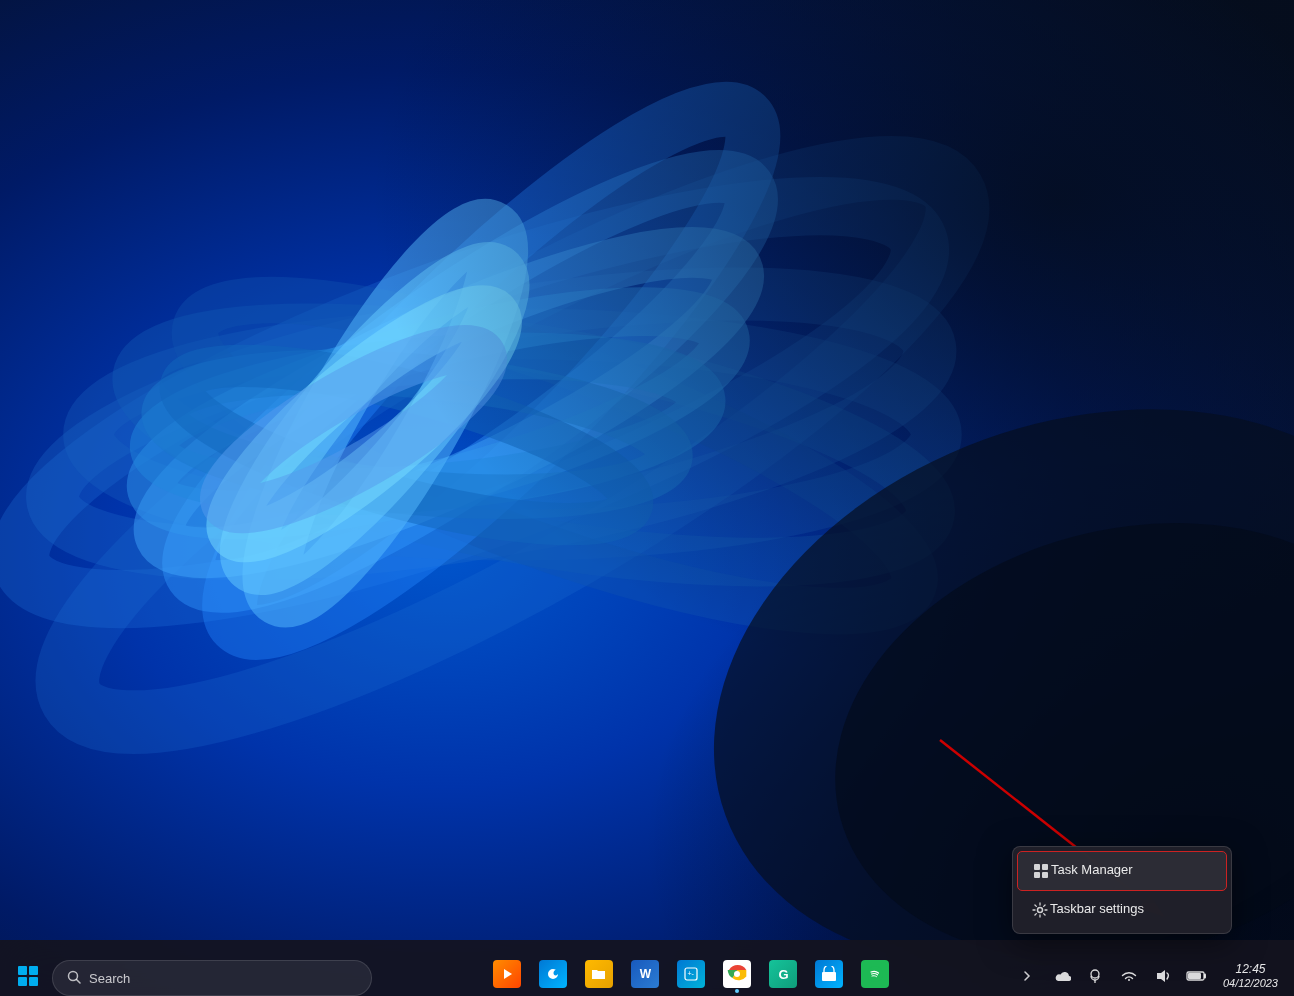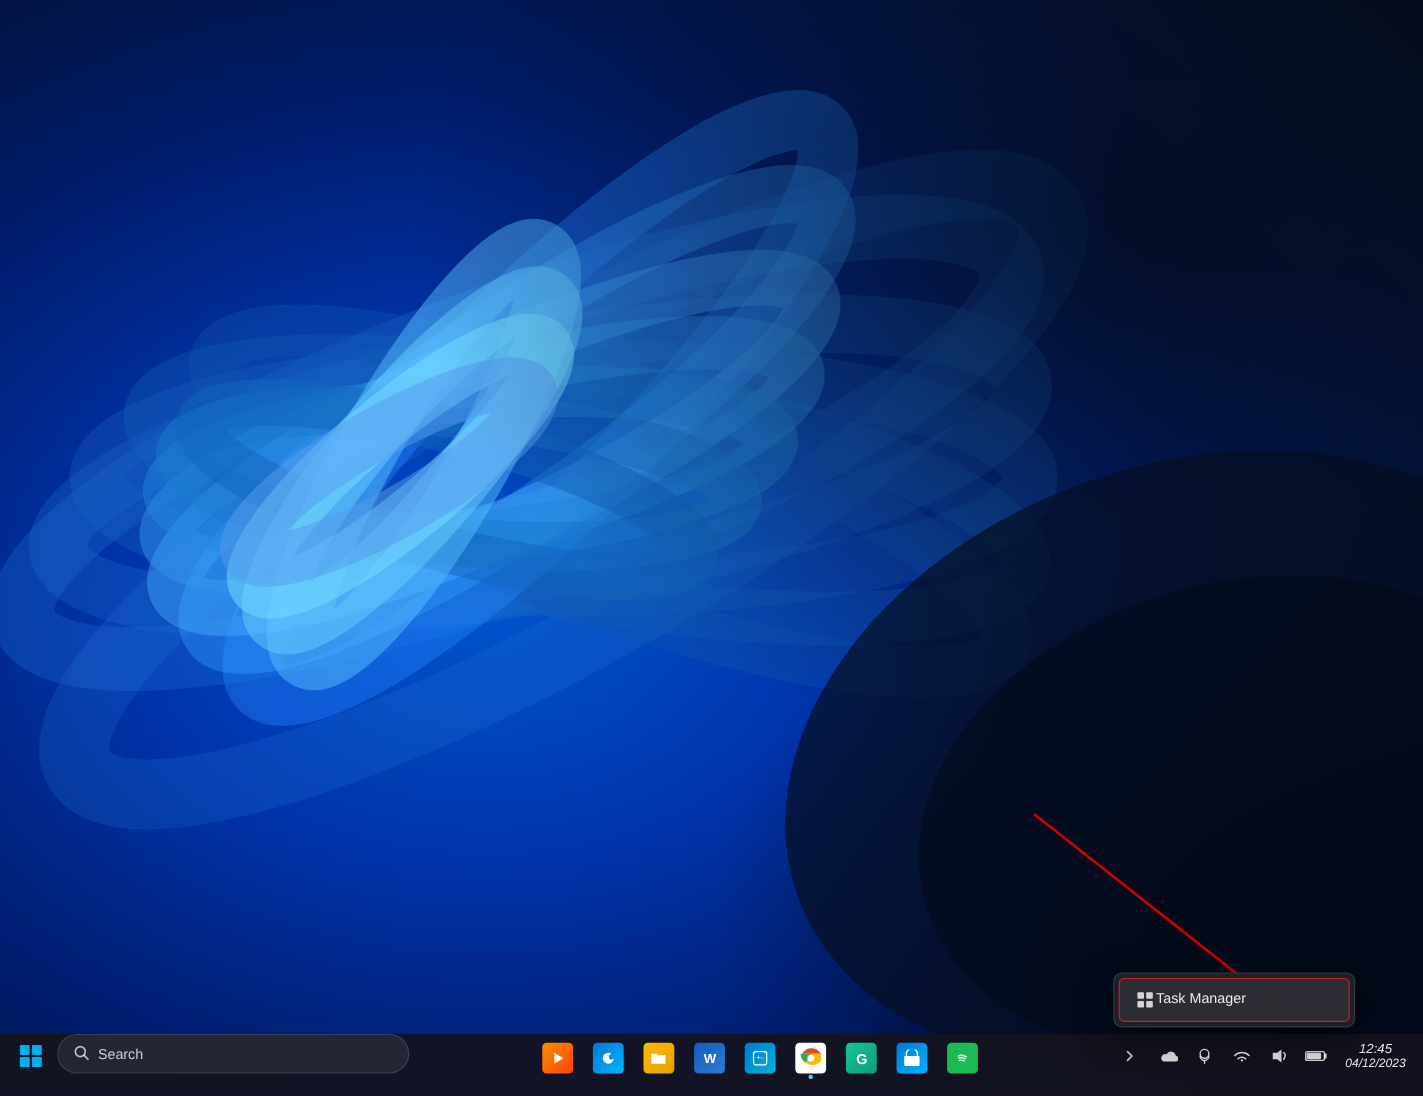--- a/index.html
+++ b/index.html
@@ -39,21 +39,21 @@
     
     #taskbar {
       position: absolute;
       bottom: 0;
       left: 0;
       right: 0;
       height: 56px;
       background: rgba(20, 20, 30, 0.92);
       backdrop-filter: blur(20px);
       display: flex;
-      align-items: flex-start;
+      align-items: flex-end;
       padding: 0 8px;
       gap: 4px;
       z-index: 100;
     }
 
     .taskbar-start {
       width: 40px;
       height: 40px;
       display: flex;
       align-items: center;
@@ -304,20 +304,29 @@
       <span class="menu-item-icon">
         <svg width="16" height="16" viewBox="0 0 16 16" fill="none">
           <rect x="1" y="1" width="6" height="6" rx="1" fill="rgba(255,255,255,0.8)"></rect>
           <rect x="9" y="1" width="6" height="6" rx="1" fill="rgba(255,255,255,0.8)"></rect>
           <rect x="1" y="9" width="6" height="6" rx="1" fill="rgba(255,255,255,0.8)"></rect>
           <rect x="9" y="9" width="6" height="6" rx="1" fill="rgba(255,255,255,0.8)"></rect>
         </svg>
       </span>
       <span>Task Manager</span>
     </div>
+    <div class="context-menu-item">
+      <span class="menu-item-icon">
+        <svg width="16" height="16" viewBox="0 0 16 16" fill="none">
+          <circle cx="8" cy="8" r="2.5" stroke="rgba(255,255,255,0.8)" stroke-width="1.5"></circle>
+          <path d="M8 1v2M8 13v2M1 8h2M13 8h2M2.93 2.93l1.41 1.41M11.66 11.66l1.41 1.41M2.93 13.07l1.41-1.41M11.66 4.34l1.41-1.41" stroke="rgba(255,255,255,0.8)" stroke-width="1.3" stroke-linecap="round"></path>
+        </svg>
+      </span>
+      <span>Taskbar settings</span>
+    </div>
   </div>
 
   <svg id="red-arrow" style="position:absolute; left:0; top:0; width:1294px; height:940px; pointer-events:none; z-index:150;">
 
     <defs>
       <marker id="arrowhead" markerWidth="10" markerHeight="7" refX="9" refY="3.5" orient="auto">
         <polygon points="0 0, 10 3.5, 0 7" fill="#cc0000"></polygon>
       </marker>
     </defs>
     <line x1="940" y1="740" x2="1162" y2="915" stroke="#cc0000" stroke-width="2.5" marker-end="url(#arrowhead)"></line>

